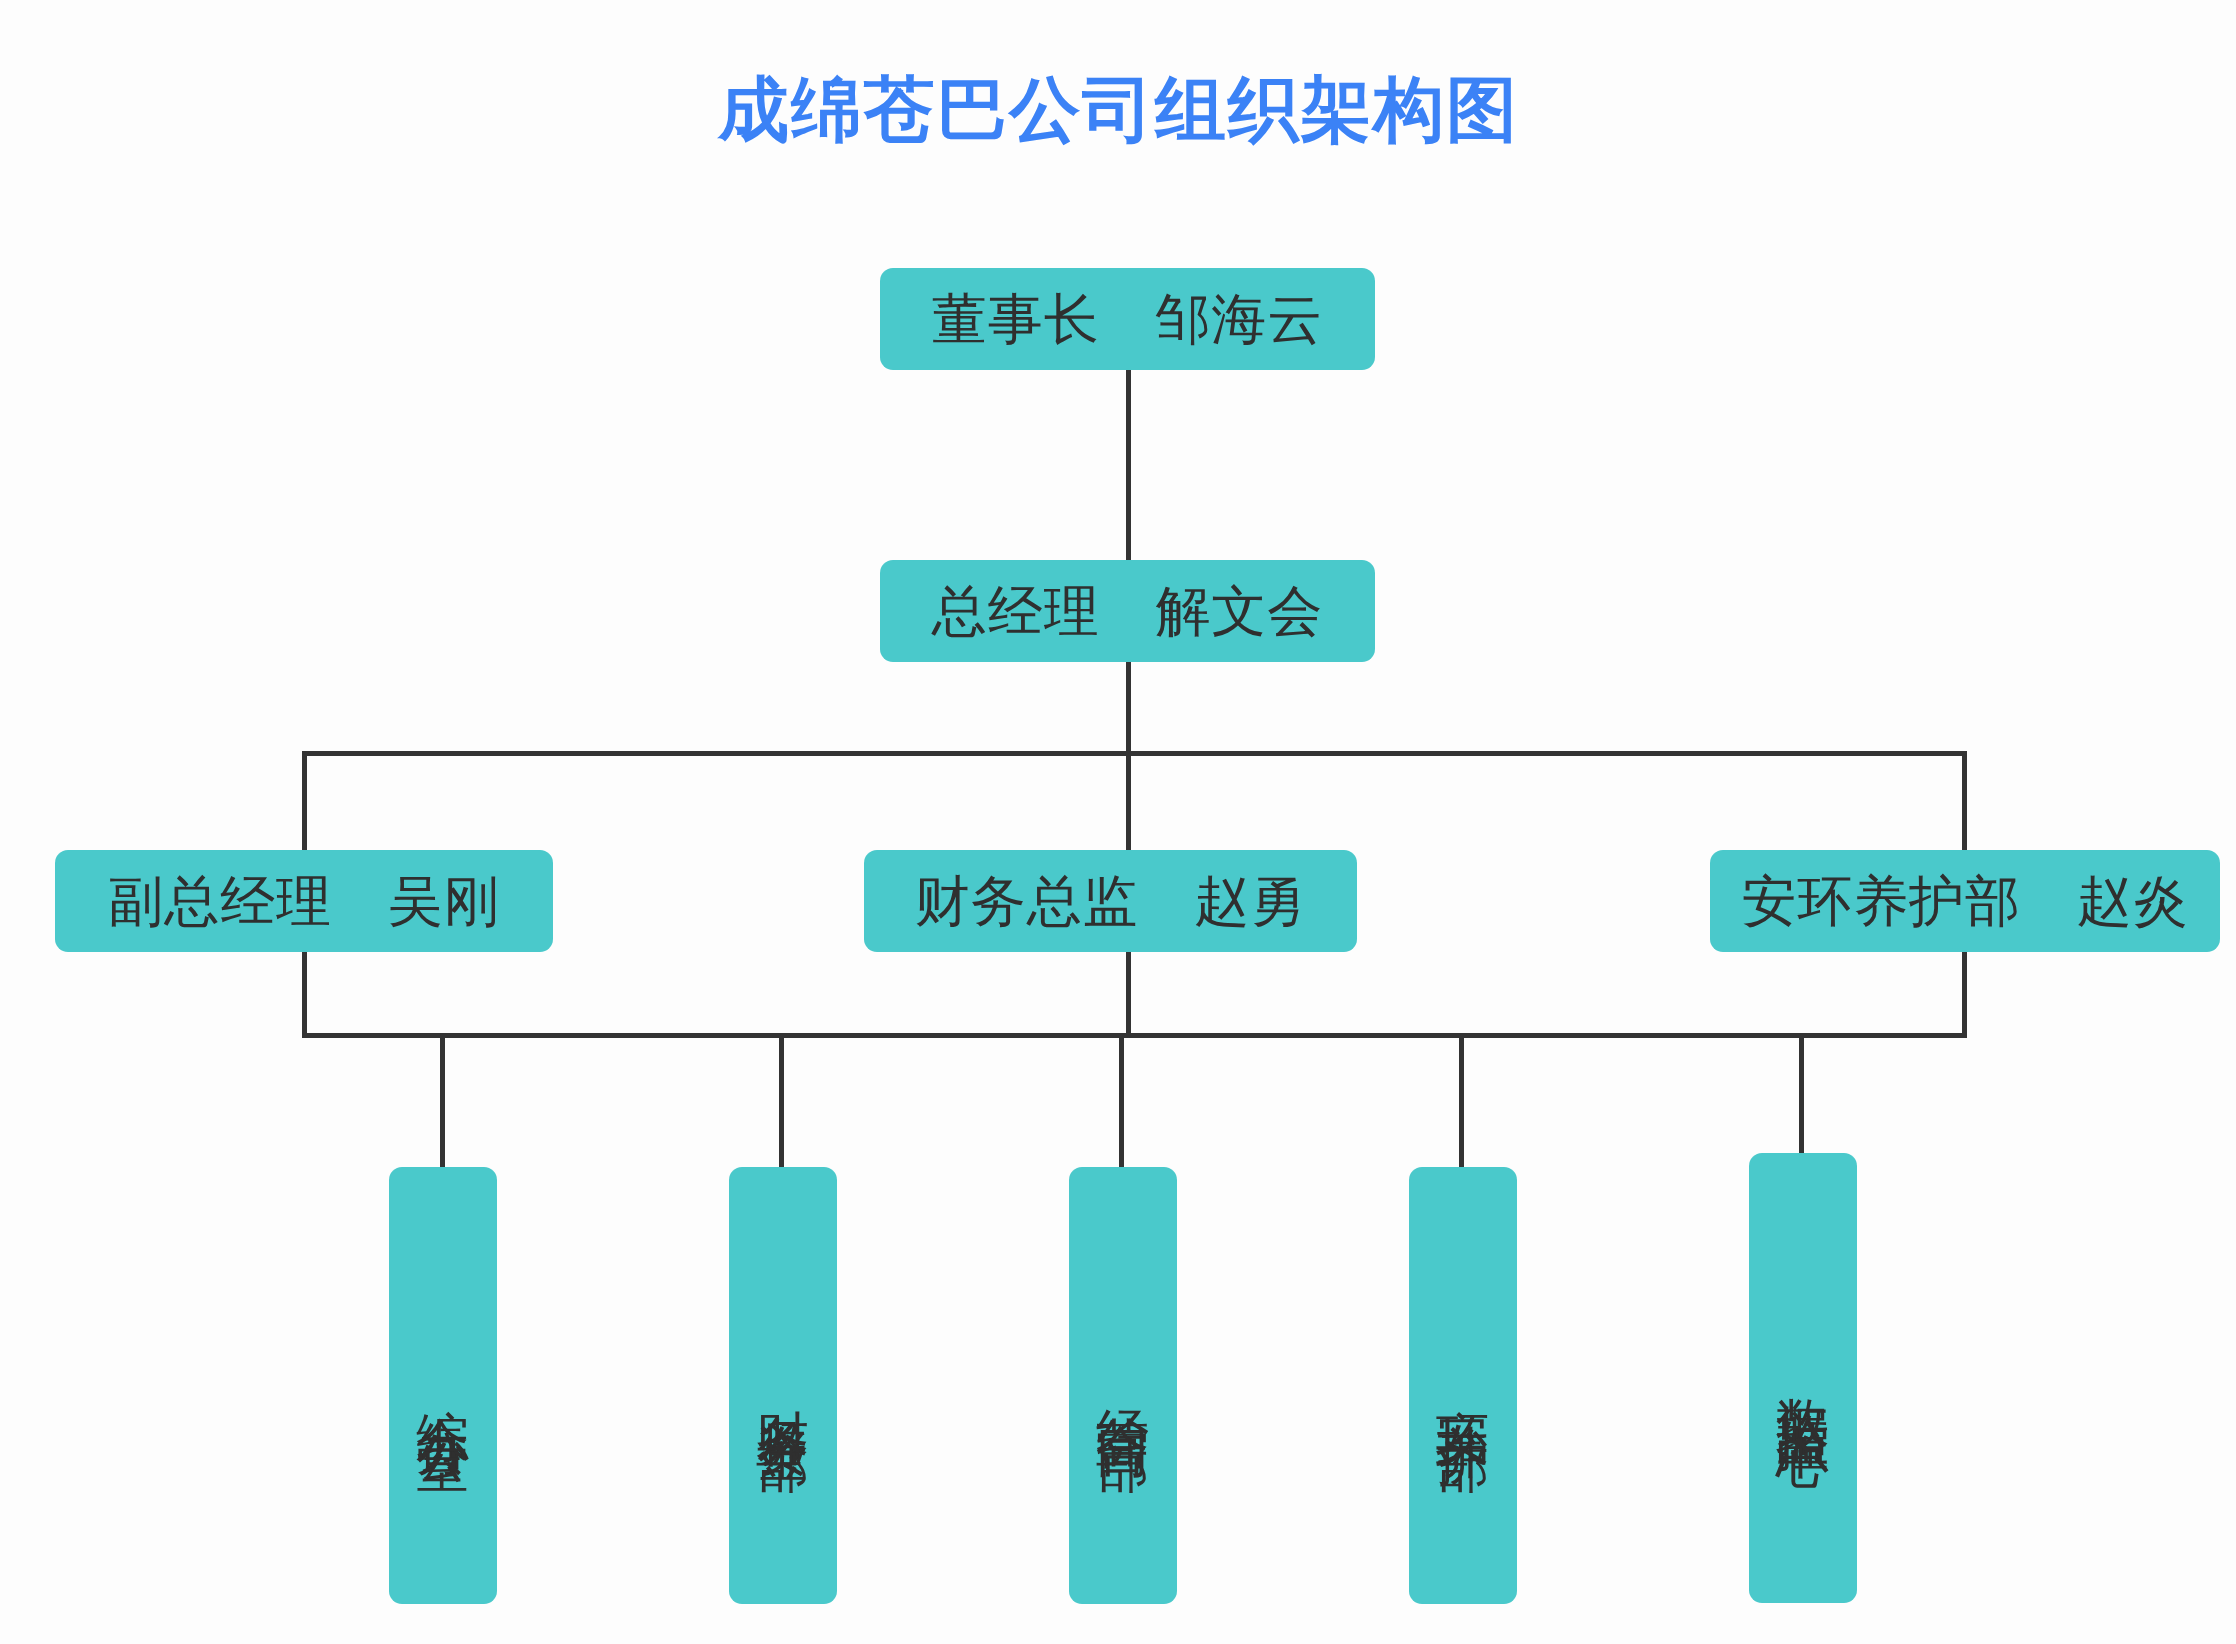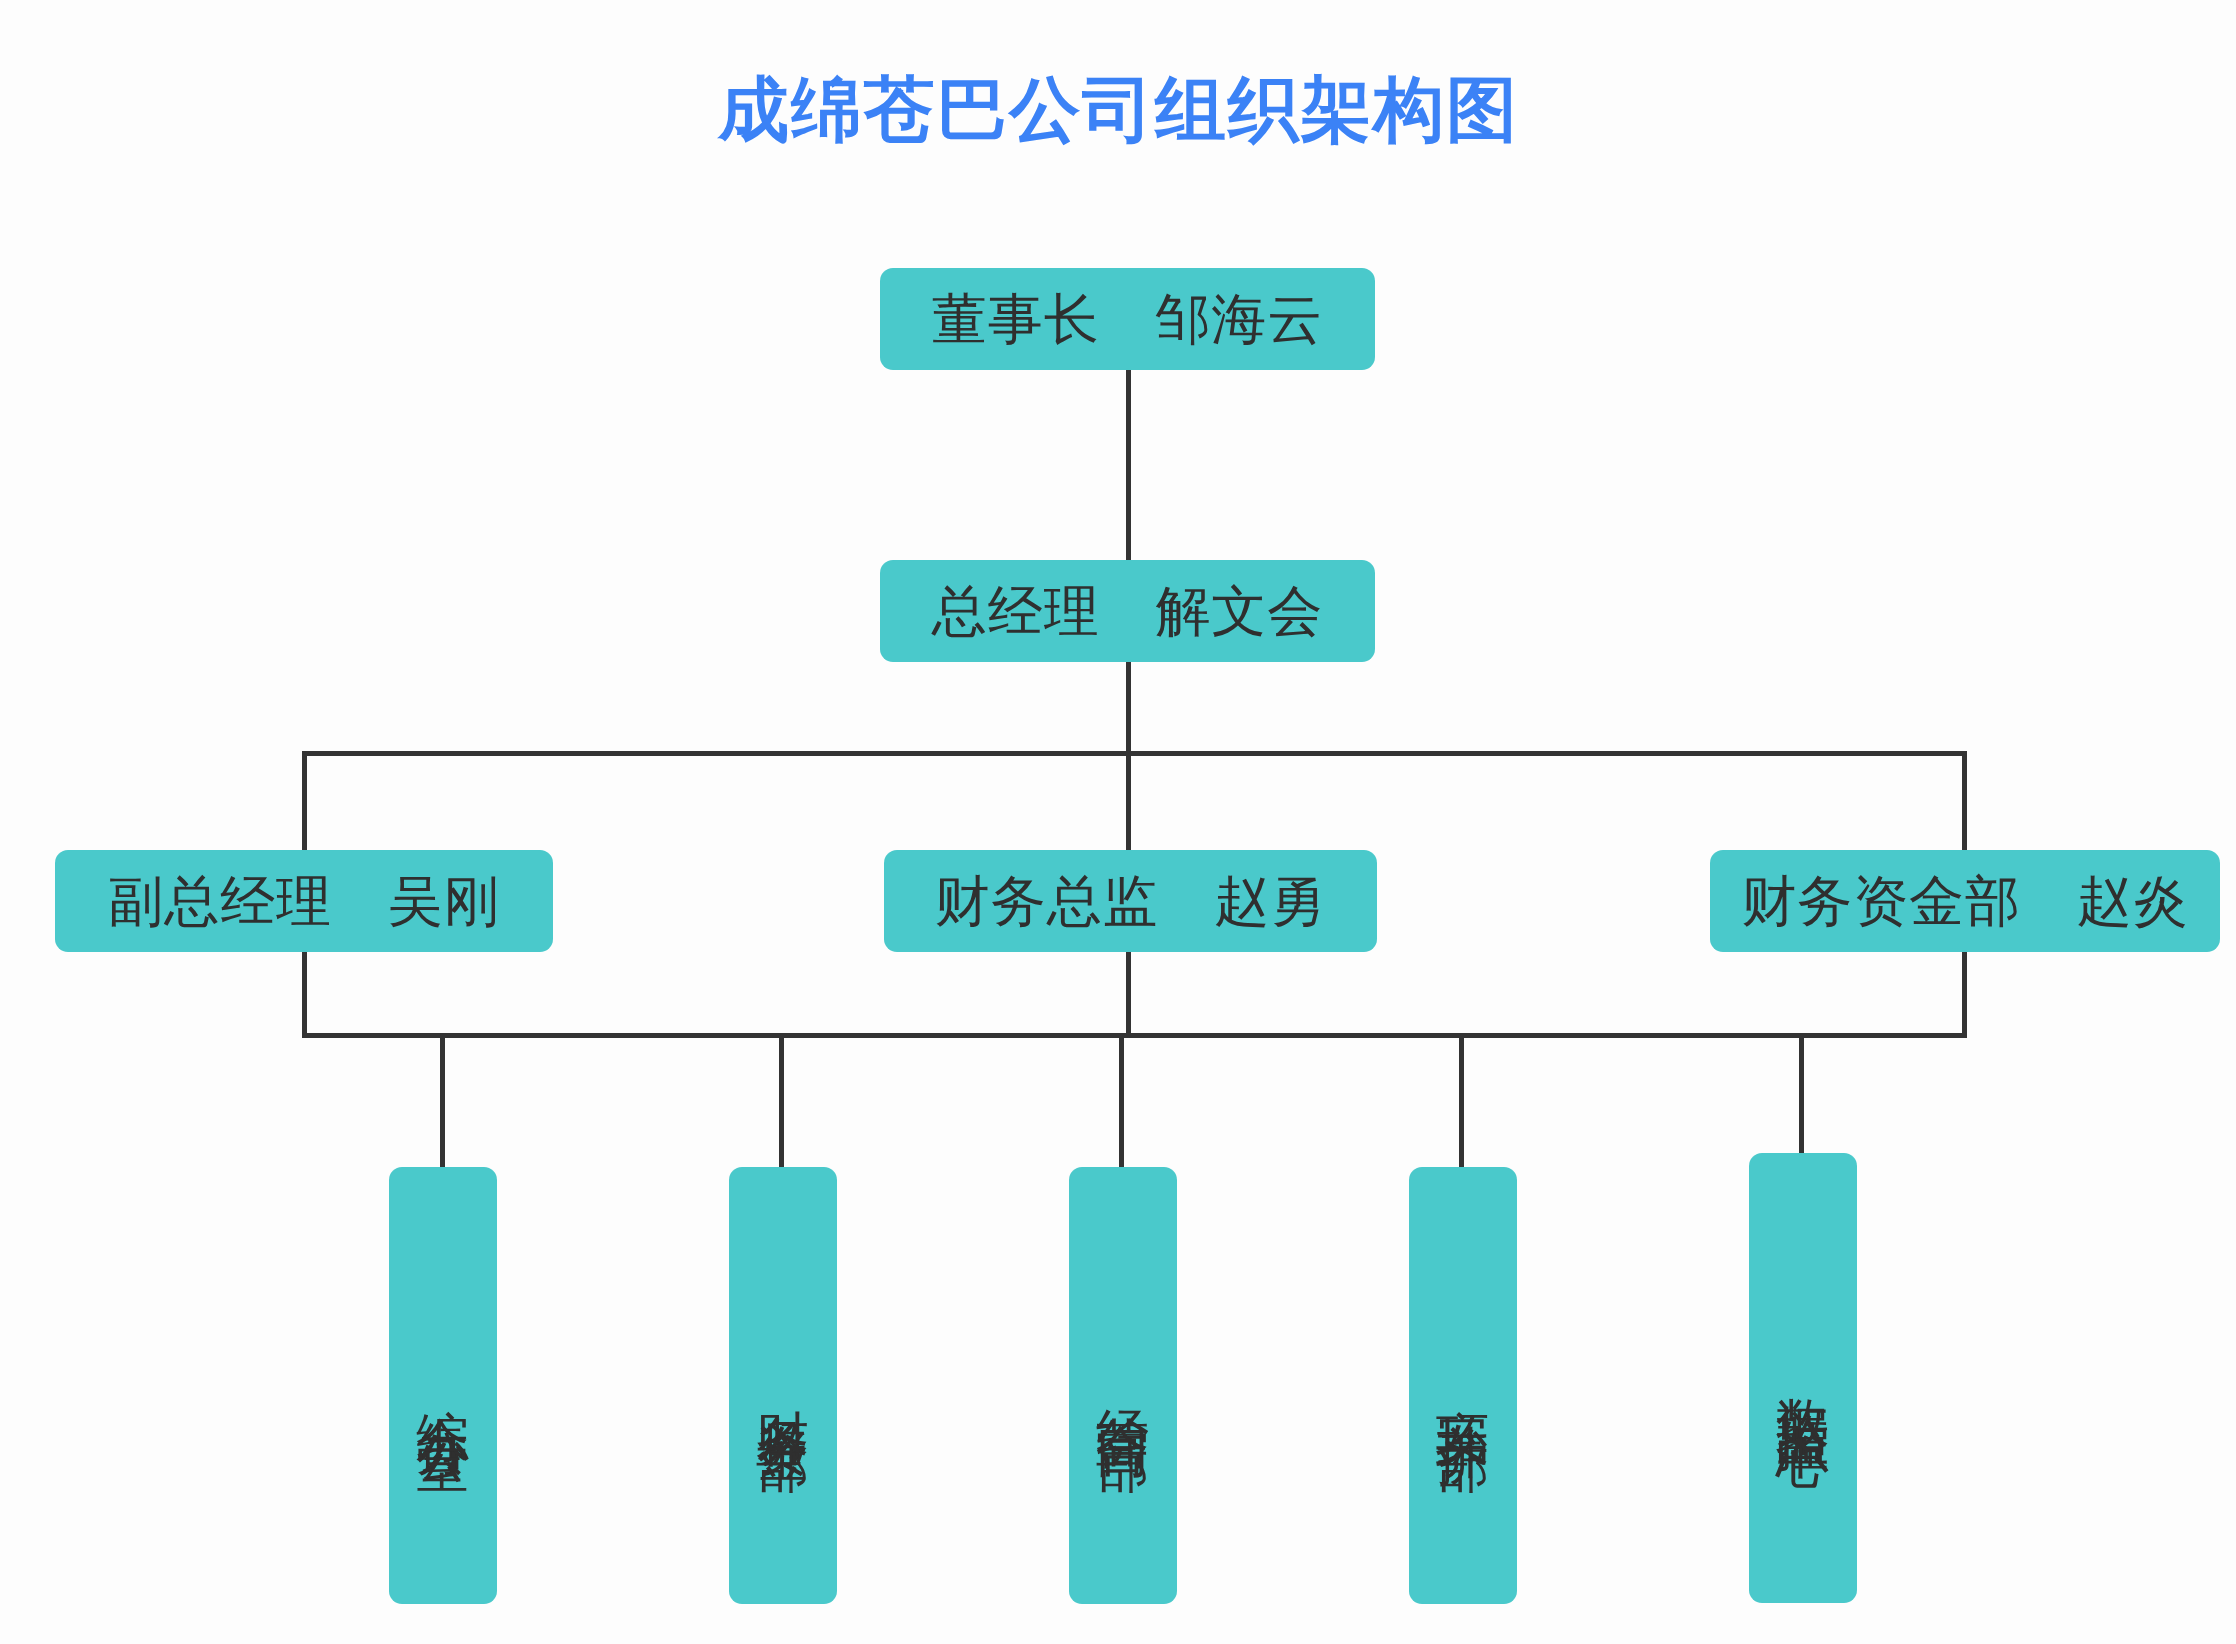--- a/index.html
+++ b/index.html
@@ -67,21 +67,21 @@
     letter-spacing: 7.3px;
     padding-top: 12.8px;
     padding-bottom: 12.8px;
     white-space: nowrap;
   }
 
   
   #node-chairman   { left: 880px;  top: 268px;  width: 495px; height: 102px; }
   #node-gm         { left: 880px;  top: 560px;  width: 495px; height: 102px; }
   #node-dgm-left   { left: 55px;   top: 850px;  width: 498px; height: 102px; }
-  #node-cfo        { left: 884px;  top: 850px;  width: 493px; height: 102px; }
+  #node-cfo        { left: 864px;  top: 850px;  width: 493px; height: 102px; }
   #node-dgm-right  { left: 1710px; top: 850px;  width: 510px; height: 102px; }
 
   #dept-0 { left: 389px;  top: 1167px; width: 108px; height: 437px; }
   #dept-1 { left: 729px;  top: 1167px; width: 108px; height: 437px; }
   #dept-2 { left: 1069px; top: 1167px; width: 108px; height: 437px; }
   #dept-3 { left: 1409px; top: 1167px; width: 108px; height: 437px; }
   #dept-4 { left: 1749px; top: 1153px; width: 108px; height: 450px; }
 </style>
 </head>
 <body>
@@ -111,21 +111,21 @@
   <div class="line vline" style="left:1119px; top:1033px; height:135px;"></div>
   <div class="line vline" style="left:1459px; top:1033px; height:135px;"></div>
   <div class="line vline" style="left:1799px; top:1033px; height:122px;"></div>
 
   <div id="node-chairman" class="node horiz">董事长　邹海云</div>
 
   <div id="node-gm" class="node horiz">总经理　解文会</div>
 
   <div id="node-dgm-left" class="node horiz">副总经理　吴刚</div>
   <div id="node-cfo" class="node horiz">财务总监　赵勇</div>
-  <div id="node-dgm-right" class="node horiz">财务资金部　赵炎</div>
+  <div id="node-dgm-right" class="node horiz">安环养护部　赵炎</div>
 
   <div id="dept-0" class="node vert">综合办公室</div>
   <div id="dept-1" class="node vert">财务资金部</div>
   <div id="dept-2" class="node vert">经营合同部</div>
   <div id="dept-3" class="node vert">安环养护部</div>
   <div id="dept-4" class="node vert">数据监控中心</div>
 
 </div>
 
 

